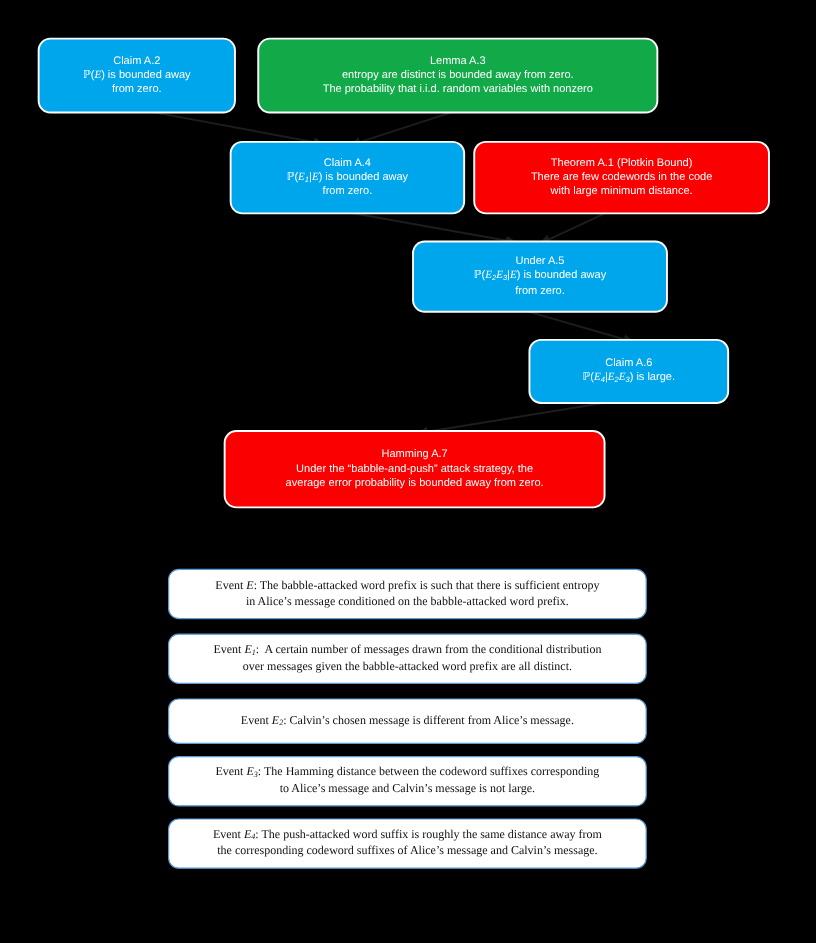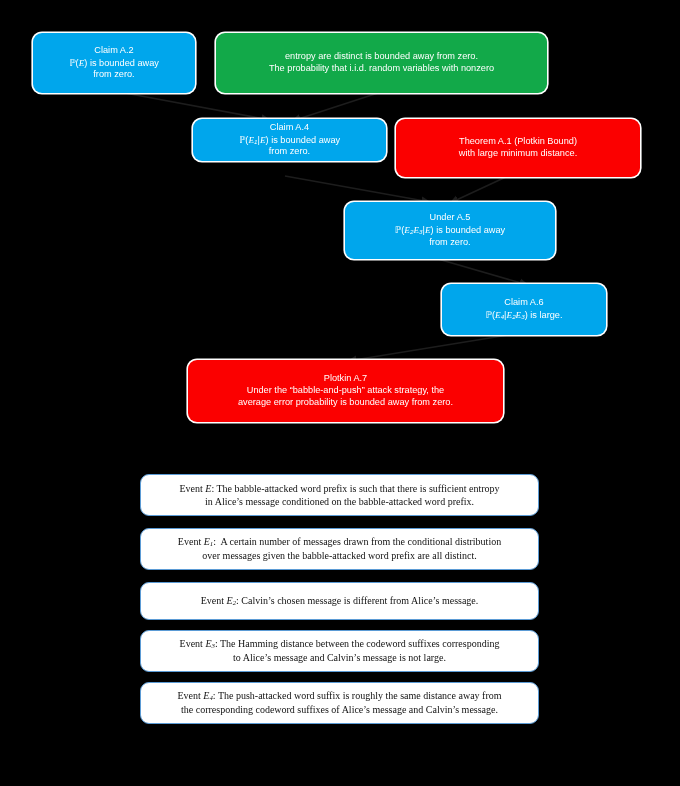--- a/index.html
+++ b/index.html
@@ -103,36 +103,38 @@
   <div class="node c-blue" style="left:33px; top:33px; width:162px; height:60px;">
     <span class="inner">
       <span class="ttl">Claim A.2</span>
       <span class="bdy"><span class="bb">ℙ</span>(<span class="mathit">E</span>) is bounded away</span>
       <span class="bdy">from zero.</span>
     </span>
   </div>
 
   <div class="node c-green" style="left:216px; top:33px; width:331px; height:60px;">
     <span class="inner">
+      <span class="ttl">Lemma A.3</span>
       <span class="bdy">entropy are distinct is bounded away from zero.</span>
       <span class="bdy">The probability that i.i.d. random variables with nonzero</span>
     </span>
   </div>
 
-  <div class="node c-blue" style="left:193px; top:119px; width:193px; height:42px;text-align:center;">
+  <div class="node c-blue" style="left:193px; top:119px; width:193px; height:58px;text-align:center;">
     <span class="inner">
       <span class="ttl">Claim A.4</span>
       <span class="bdy"><span class="bb">ℙ</span>(<span class="mathit">E</span><sub>1</sub>|<span class="mathit">E</span>) is bounded away</span>
       <span class="bdy">from zero.</span>
     </span>
   </div>
 
   <div class="node c-red" style="left:396px; top:119px; width:244px; height:58px;">
     <span class="inner">
       <span class="ttl">Theorem A.1 (Plotkin Bound)</span>
+      <span class="bdy">There are few codewords in the code</span>
       <span class="bdy">with large minimum distance.</span>
     </span>
   </div>
 
   <div class="node c-blue" style="left:345px; top:202px; width:210px; height:57px;">
     <span class="inner">
       <span class="ttl">Under A.5</span>
       <span class="bdy"><span class="bb">ℙ</span>(<span class="mathit">E</span><sub>2</sub><span class="mathit">E</span><sub>3</sub>|<span class="mathit">E</span>) is bounded away</span>
       <span class="bdy">from zero.</span>
     </span>
@@ -140,21 +142,21 @@
 
   <div class="node c-blue" style="left:442px; top:284px; width:164px; height:51px;">
     <span class="inner">
       <span class="ttl">Claim A.6</span>
       <span class="bdy"><span class="bb">ℙ</span>(<span class="mathit">E</span><sub>4</sub>|<span class="mathit">E</span><sub>2</sub><span class="mathit">E</span><sub>3</sub>) is large.</span>
     </span>
   </div>
 
   <div class="node c-red" style="left:188px; top:360px; width:315px; height:62px;">
     <span class="inner">
-      <span class="ttl">Plotkin A.7</span>
+      <span class="ttl">Hamming A.7</span>
       <span class="bdy">Under the “babble-and-push” attack strategy, the</span>
       <span class="bdy">average error probability is bounded away from zero.</span>
     </span>
   </div>
 
   <div class="evt" style="left:140px; top:474px; width:399px; height:42px;">
     <span class="inner">
       <span>Event <span class="mathit">E</span>: The babble-attacked word prefix is such that there is sufficient entropy</span><br>
       <span>in Alice’s message conditioned on the babble-attacked word prefix.</span>
     </span>

